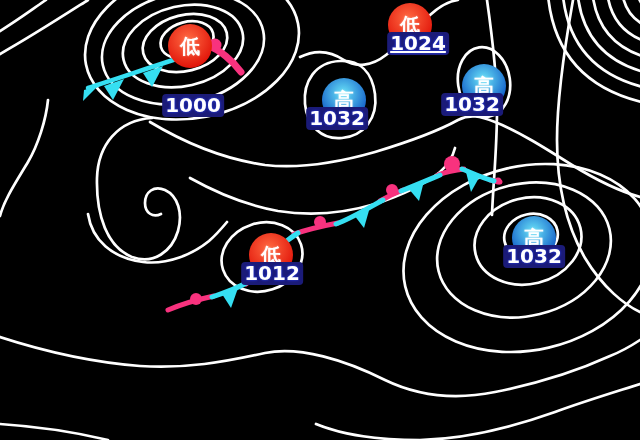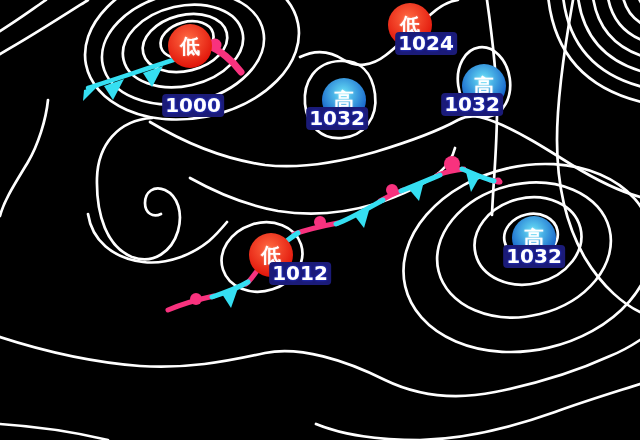--- a/index.html
+++ b/index.html
@@ -142,39 +142,39 @@
       <div class="pcenter" style="left: 190px; top: 46px;">
         <div class="pcircle low">
           <span>低</span>
         </div>
         <div class="plabel" style="left: 3px; margin-top: 41px;">1000</div>
       </div>
       <div class="pcenter" style="left: 410px; top: 25px;">
         <div class="pcircle low">
           <span>低</span>
         </div>
-        <div class="plabel" style="left: 16px;">1024</div>
+        <div class="plabel" style="left: 8px; text-decoration: underline;">1024</div>
       </div>
       <div class="pcenter" style="left: 344px; top: 100px;">
         <div class="pcircle high">
           <span>高</span>
         </div>
         <div class="plabel" style="left: -7px;">1032</div>
       </div>
       <div class="pcenter" style="left: 484px; top: 86px;">
         <div class="pcircle high">
           <span>高</span>
         </div>
         <div class="plabel" style="left: -12px;">1032</div>
       </div>
       <div class="pcenter" style="left: 271px; top: 255px;">
         <div class="pcircle low">
           <span>低</span>
         </div>
-        <div class="plabel" style="left: 1px; margin-left: 28px;">1012</div>
+        <div class="plabel" style="left: 1px;">1012</div>
       </div>
       <div class="pcenter" style="left: 534px; top: 238px;">
         <div class="pcircle high">
           <span>高</span>
         </div>
         <div class="plabel" style="left: 0px;">1032</div>
       </div>
     </div>
 </div>
 

